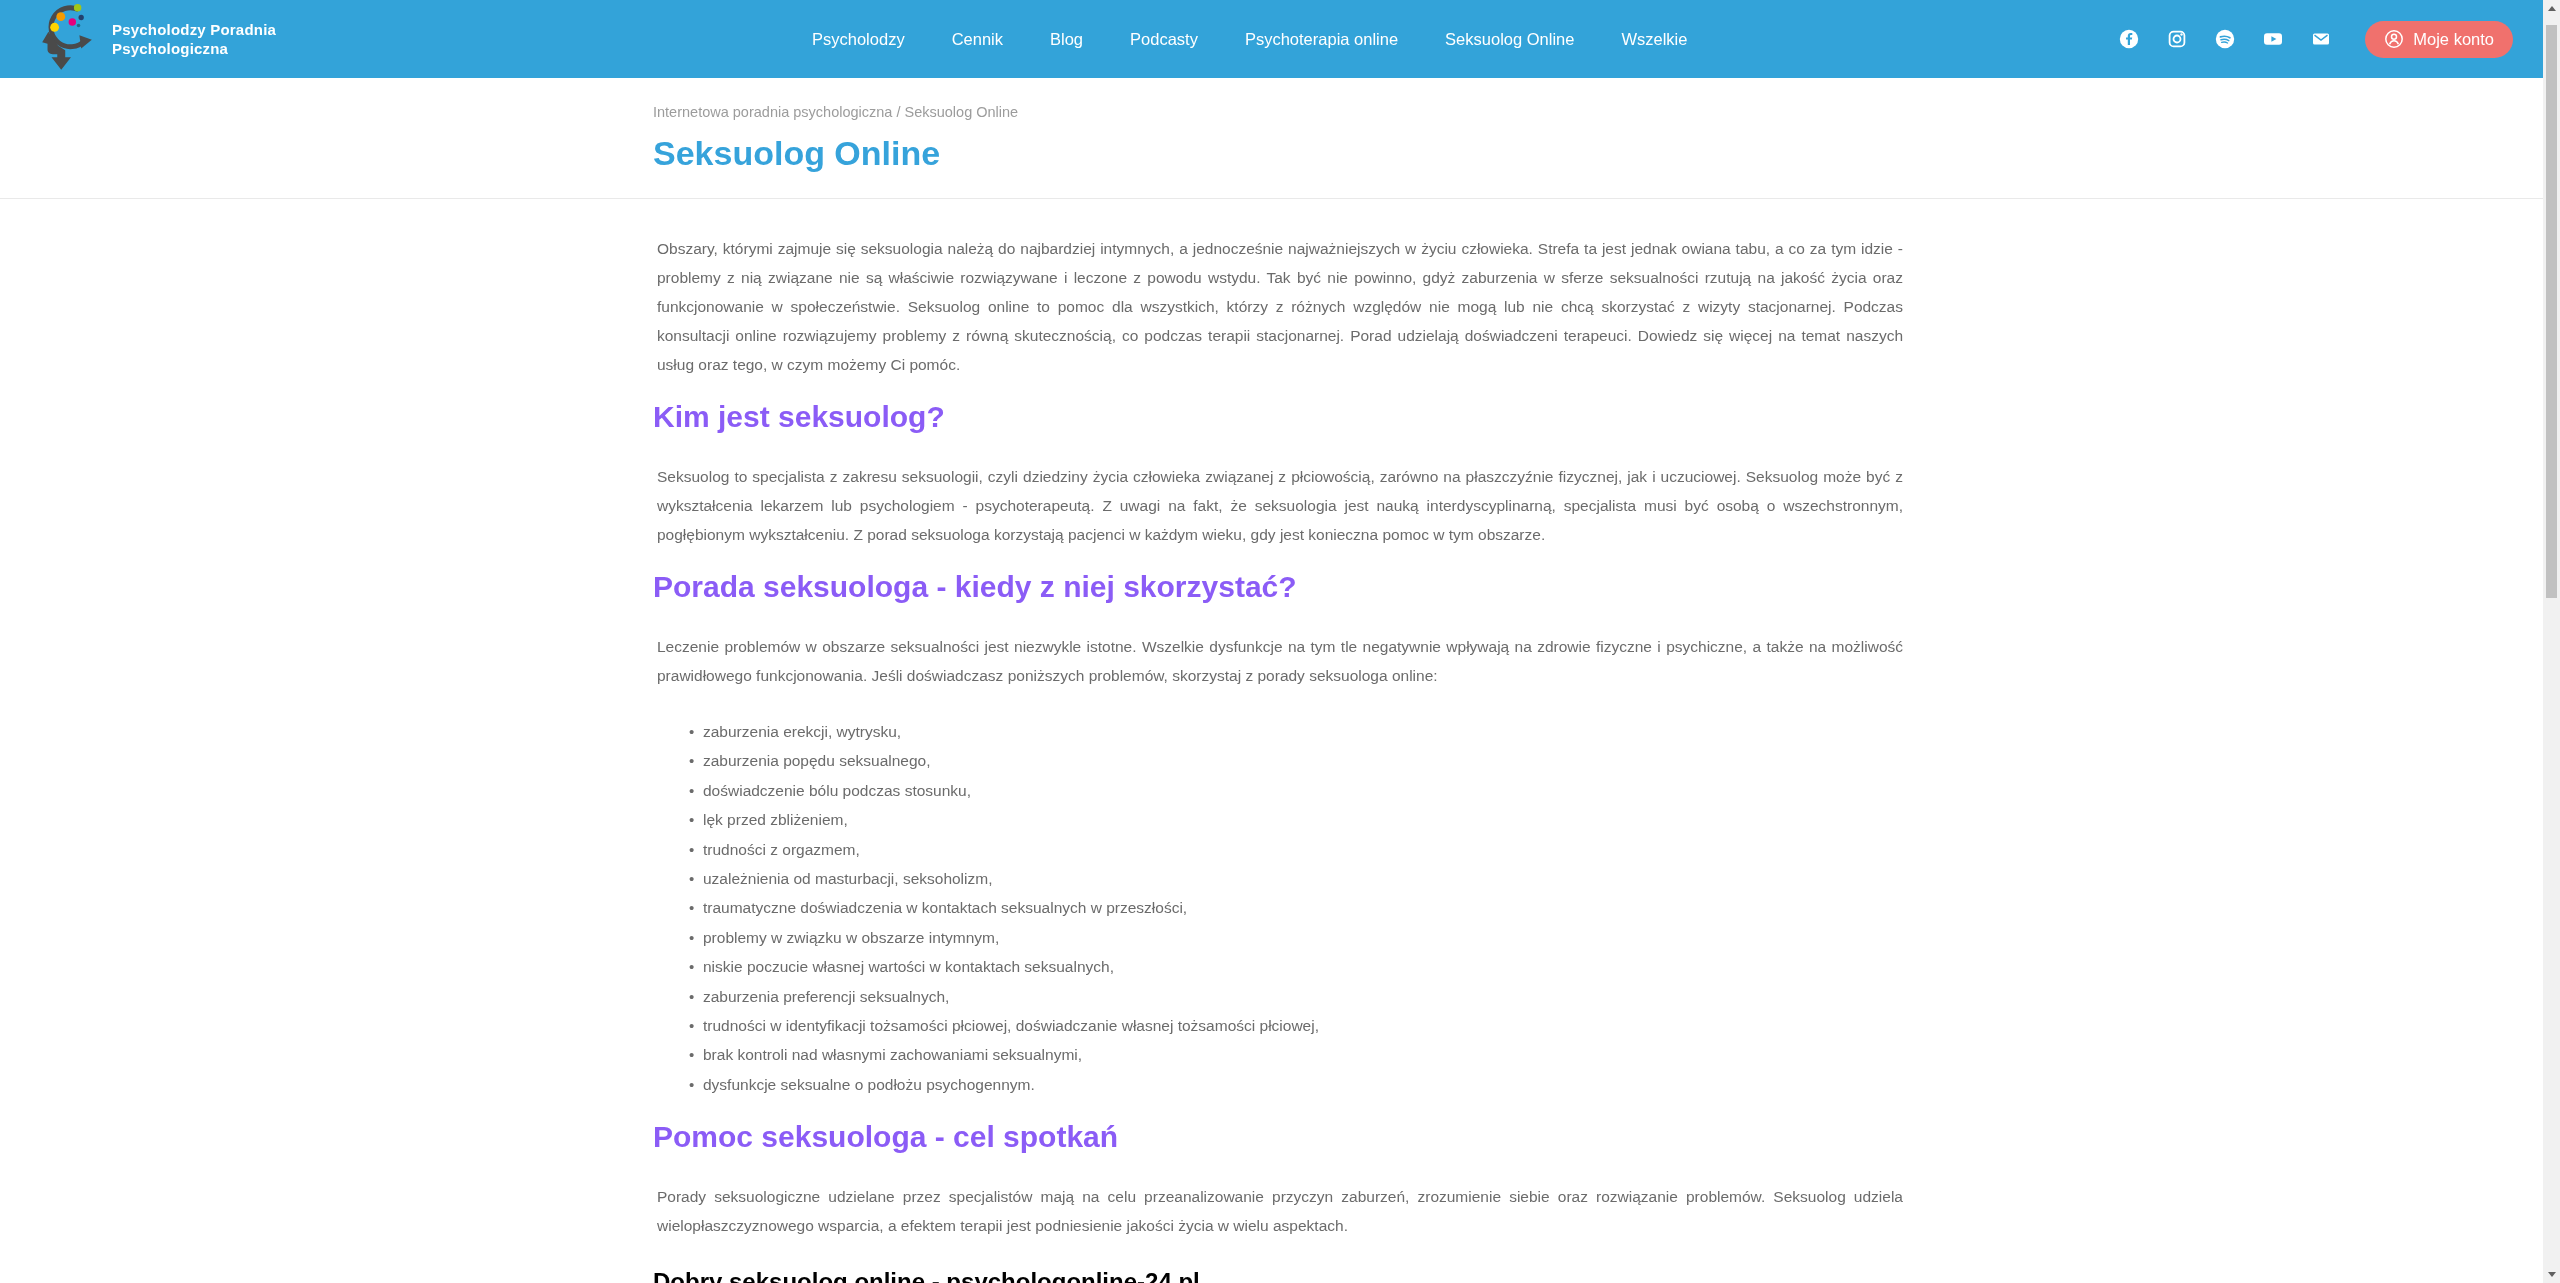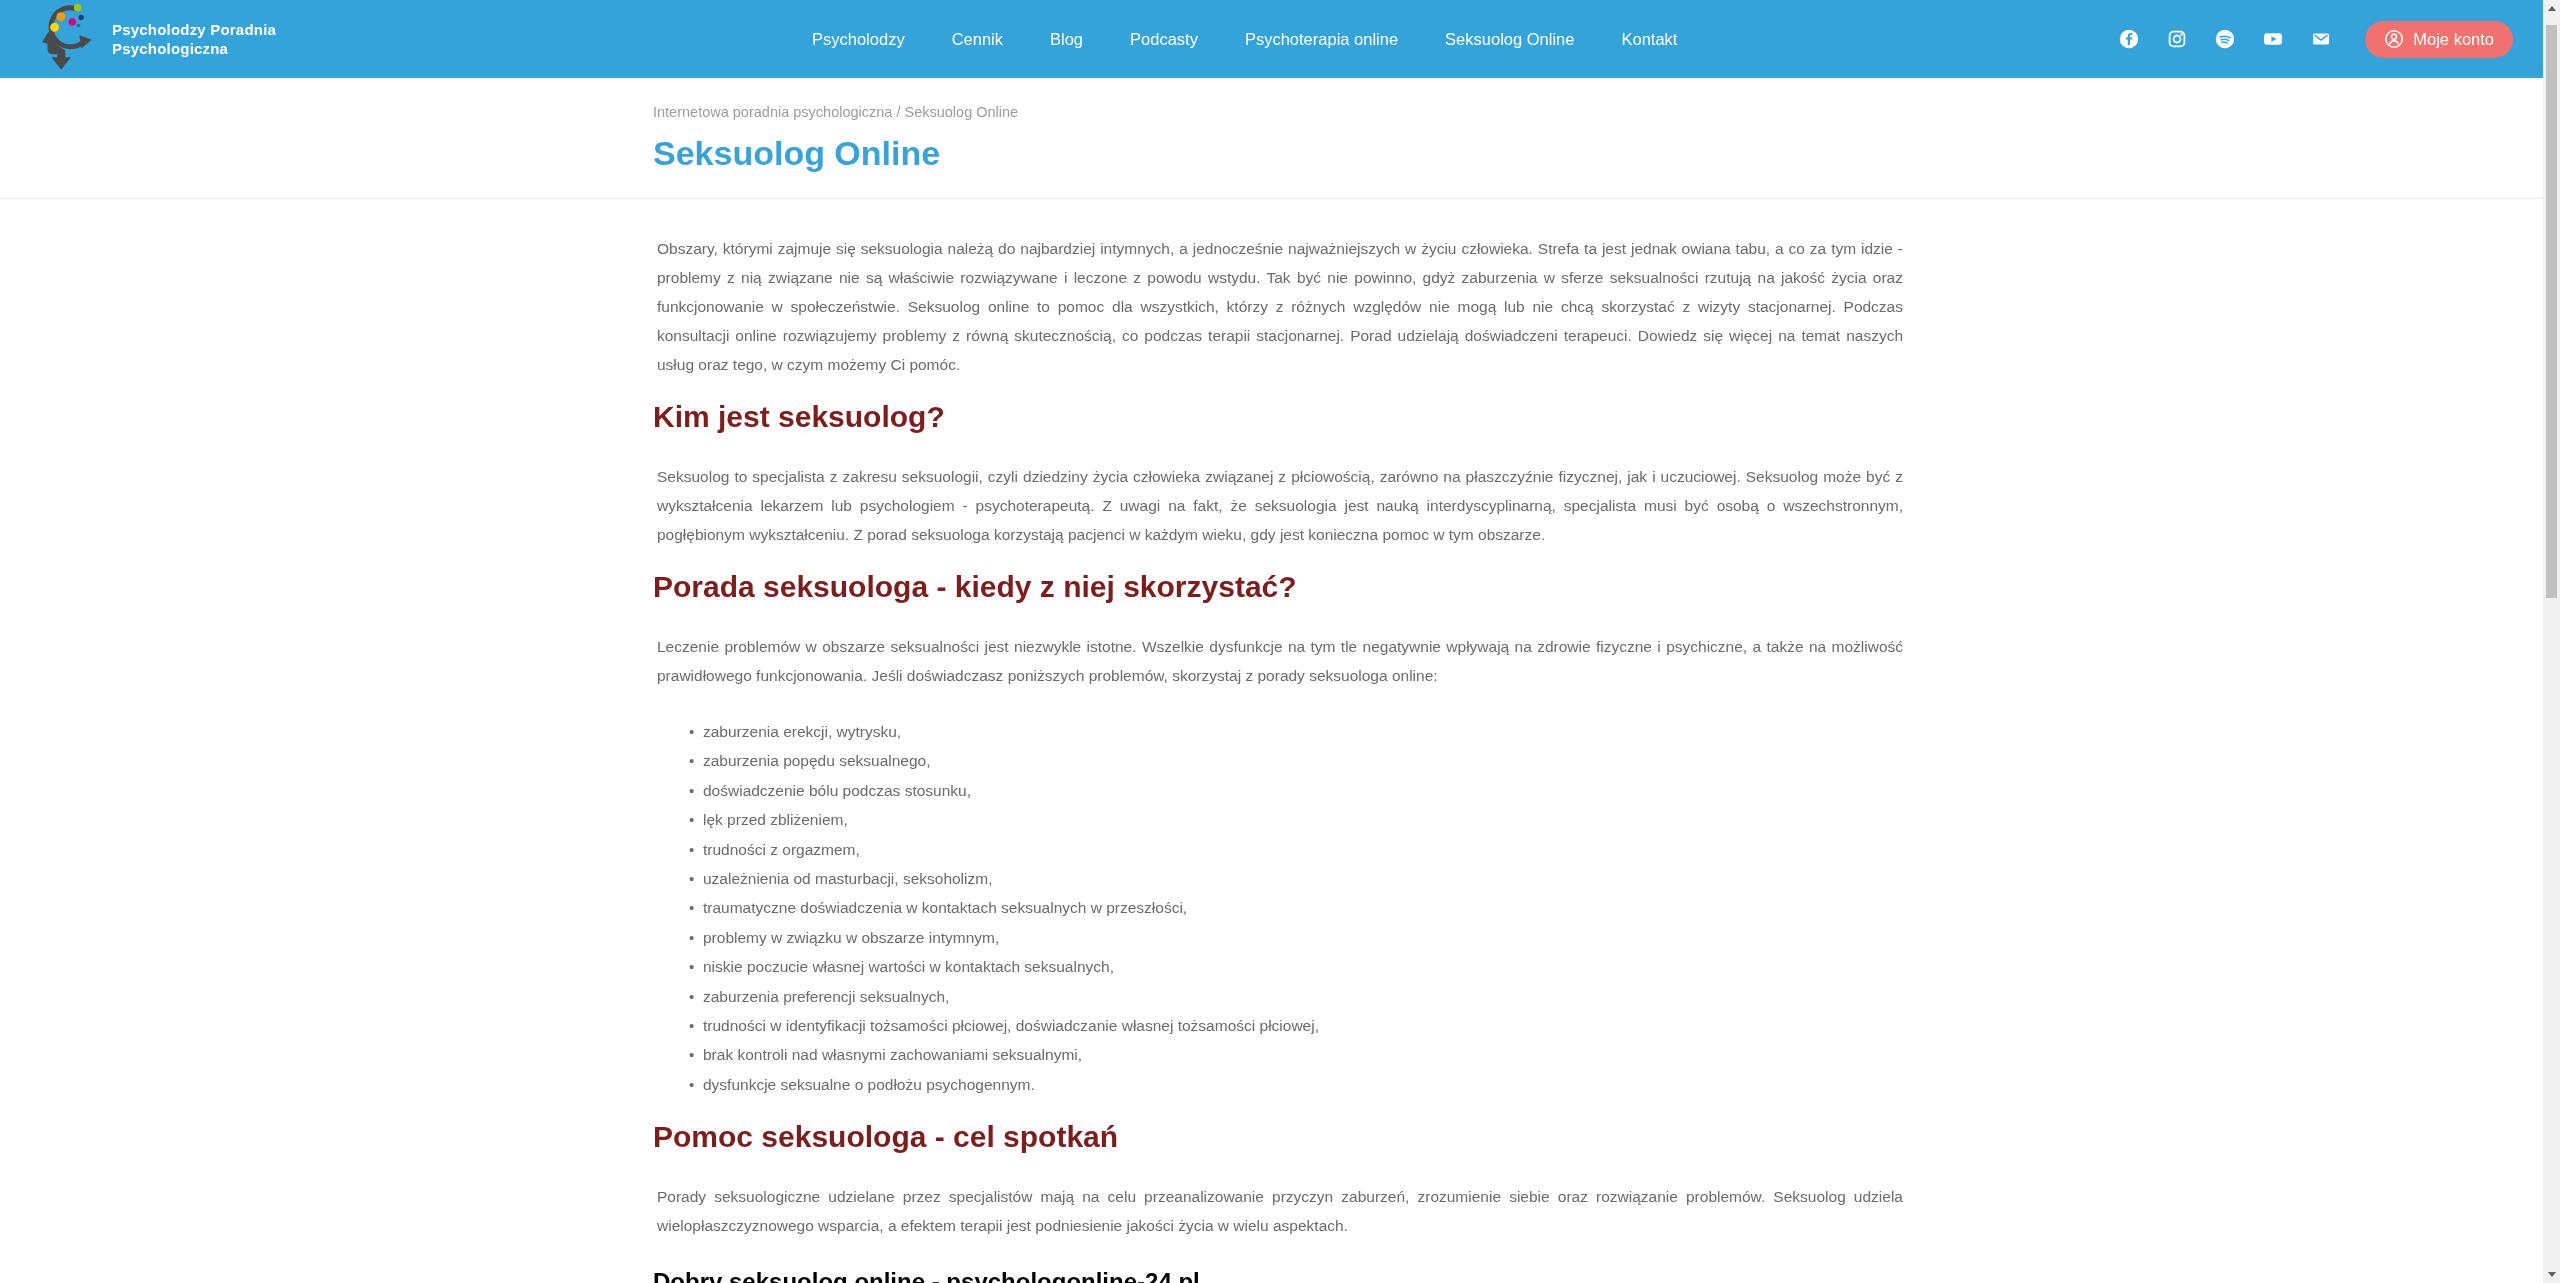--- a/index.html
+++ b/index.html
@@ -39,21 +39,21 @@
   .breadcrumb a{color:#9c9c9c;text-decoration:none;cursor:pointer;}
   h1{margin:14px 0 0;font-size:34px;line-height:38px;font-weight:600;color:#36a3db;}
 
   
   main{padding-top:31px;}
   main p{
     margin:4px;font-size:15.5px;line-height:29px;color:#6b6b6b;
     text-align:justify;
   }
   main h2{
-    margin:20px 0 27px;font-size:30px;line-height:36px;font-weight:600;color:#7f1d1d;
+    margin:20px 0 27px;font-size:30px;line-height:36px;font-weight:600;color:#8b5cf6;
   }
   ul.problems{list-style:none;margin:27px 0 0;padding:0 0 0 36px;}
   ul.problems li{
     position:relative;padding-left:14px;font-size:15.5px;line-height:29.4px;color:#6b6b6b;
   }
   ul.problems li::before{
     content:"•";position:absolute;left:0;top:0;color:#6b6b6b;font-size:15px;
   }
   .cut-heading{position:absolute;left:653px;top:1268px;margin:0;}
 
@@ -97,21 +97,21 @@
       </div>
     </div>
 
     <nav class="main-nav">
       <a href="#">Psycholodzy</a>
       <a href="#">Cennik</a>
       <a href="#">Blog</a>
       <a href="#">Podcasty</a>
       <a href="#">Psychoterapia online</a>
       <a href="#">Seksuolog Online</a>
-      <a href="#">Kontakt</a>
+      <a href="#">Wszelkie</a>
     </nav>
 
     <div class="header-right">
       <span class="icon-btn">
         <svg width="20" height="20" viewBox="0 0 20 20">
           <circle cx="10" cy="10" r="9.2" fill="#ffffff"></circle>
           <path d="M11 16 L11 10.6 L12.9 10.6 L13.2 8.4 L11 8.4 L11 7.1 C11 6.4 11.3 6 12.1 6 L13.3 6 L13.3 4.1 C13 4.05 12.3 4 11.6 4 C9.9 4 8.8 5 8.8 6.9 L8.8 8.4 L7 8.4 L7 10.6 L8.8 10.6 L8.8 16 Z" fill="#33a3d9"></path>
         </svg>
       </span>
       <span class="icon-btn">

